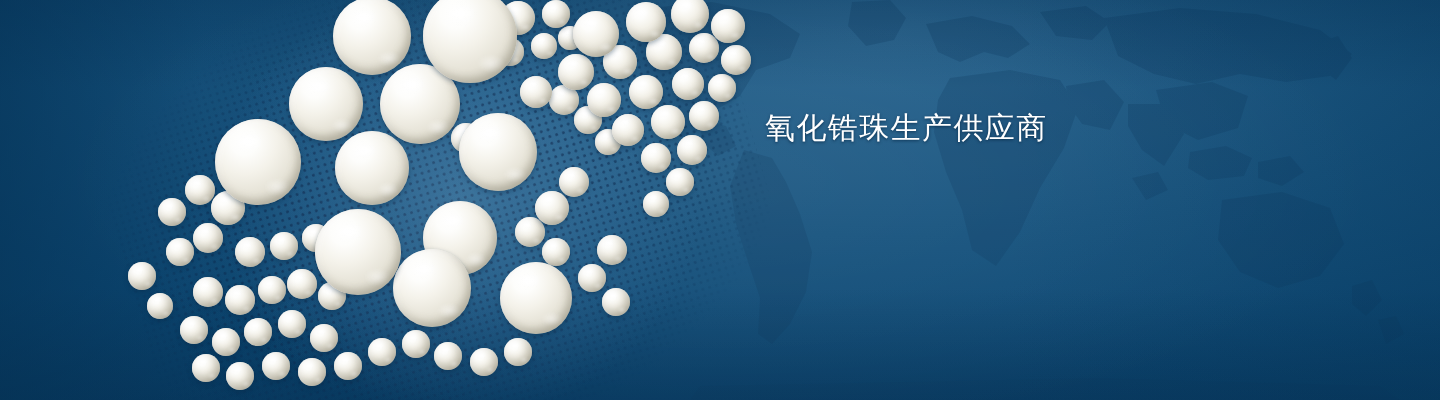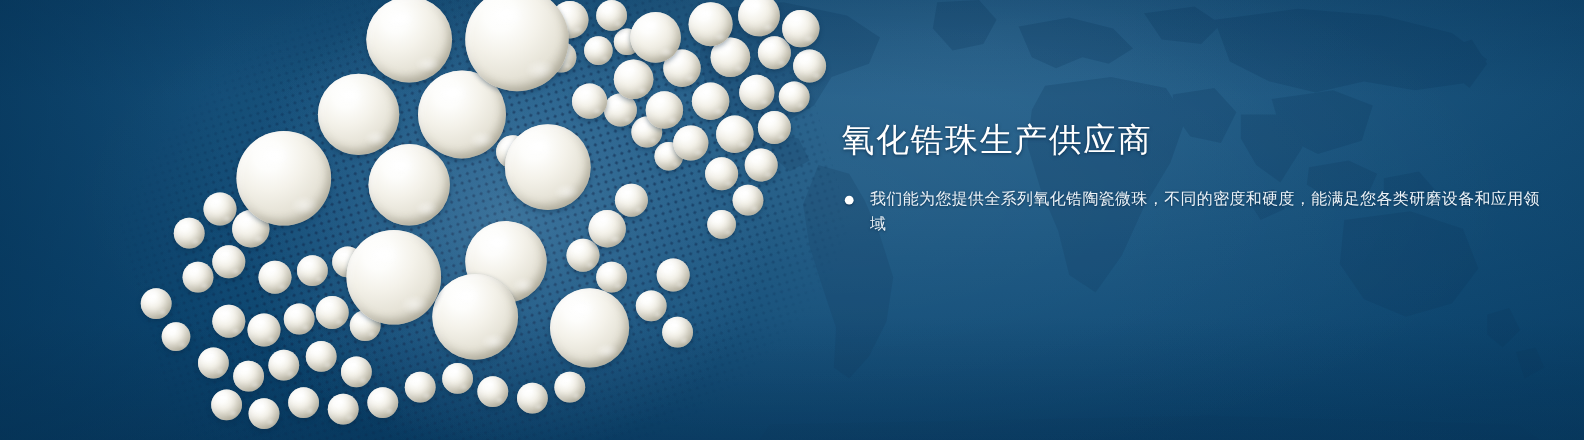--- a/index.html
+++ b/index.html
@@ -261,17 +261,16 @@
       <div class="bead" style="left: 393px; top: 249px; width: 78px; height: 78px;"></div>
       <div class="bead" style="left: 380px; top: 64px; width: 80px; height: 80px;"></div>
       <div class="bead" style="left: 215px; top: 119px; width: 86px; height: 86px;"></div>
       <div class="bead" style="left: 315px; top: 209px; width: 86px; height: 86px;"></div>
       <div class="bead" style="left: 423px; top: -11px; width: 94px; height: 94px;"></div>
     </div>
 
   <div class="copy">
     <div class="headline">氧化锆珠生产供应商</div>
     <ul class="bullets" id="bullet-list">
-        <li class="bullet"><span class="dot"></span><span>我们能为您提供全系列氧化锆陶瓷微珠，不同的密度和硬度，能满足您各类研磨设备和应用领域</span></li>
       </ul>
   </div>
 
 </div>
 
 </body></html>

